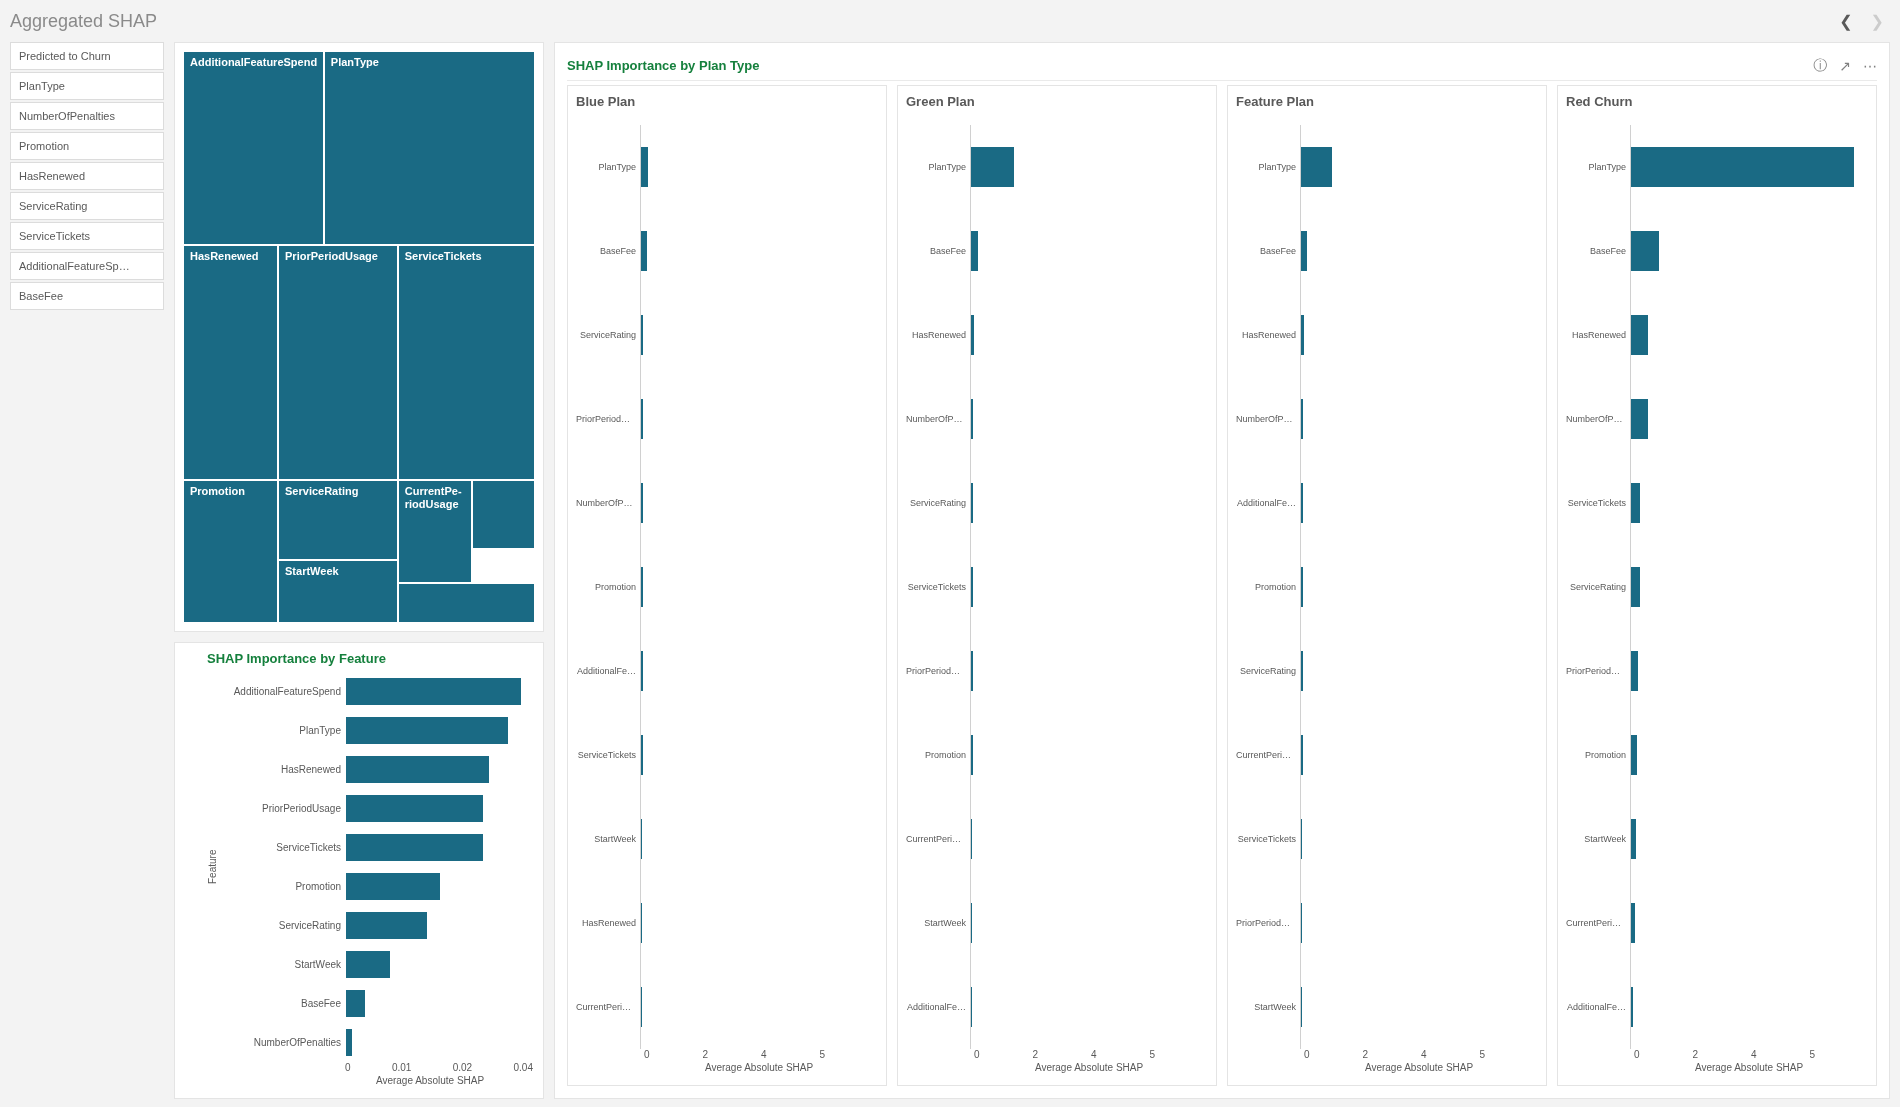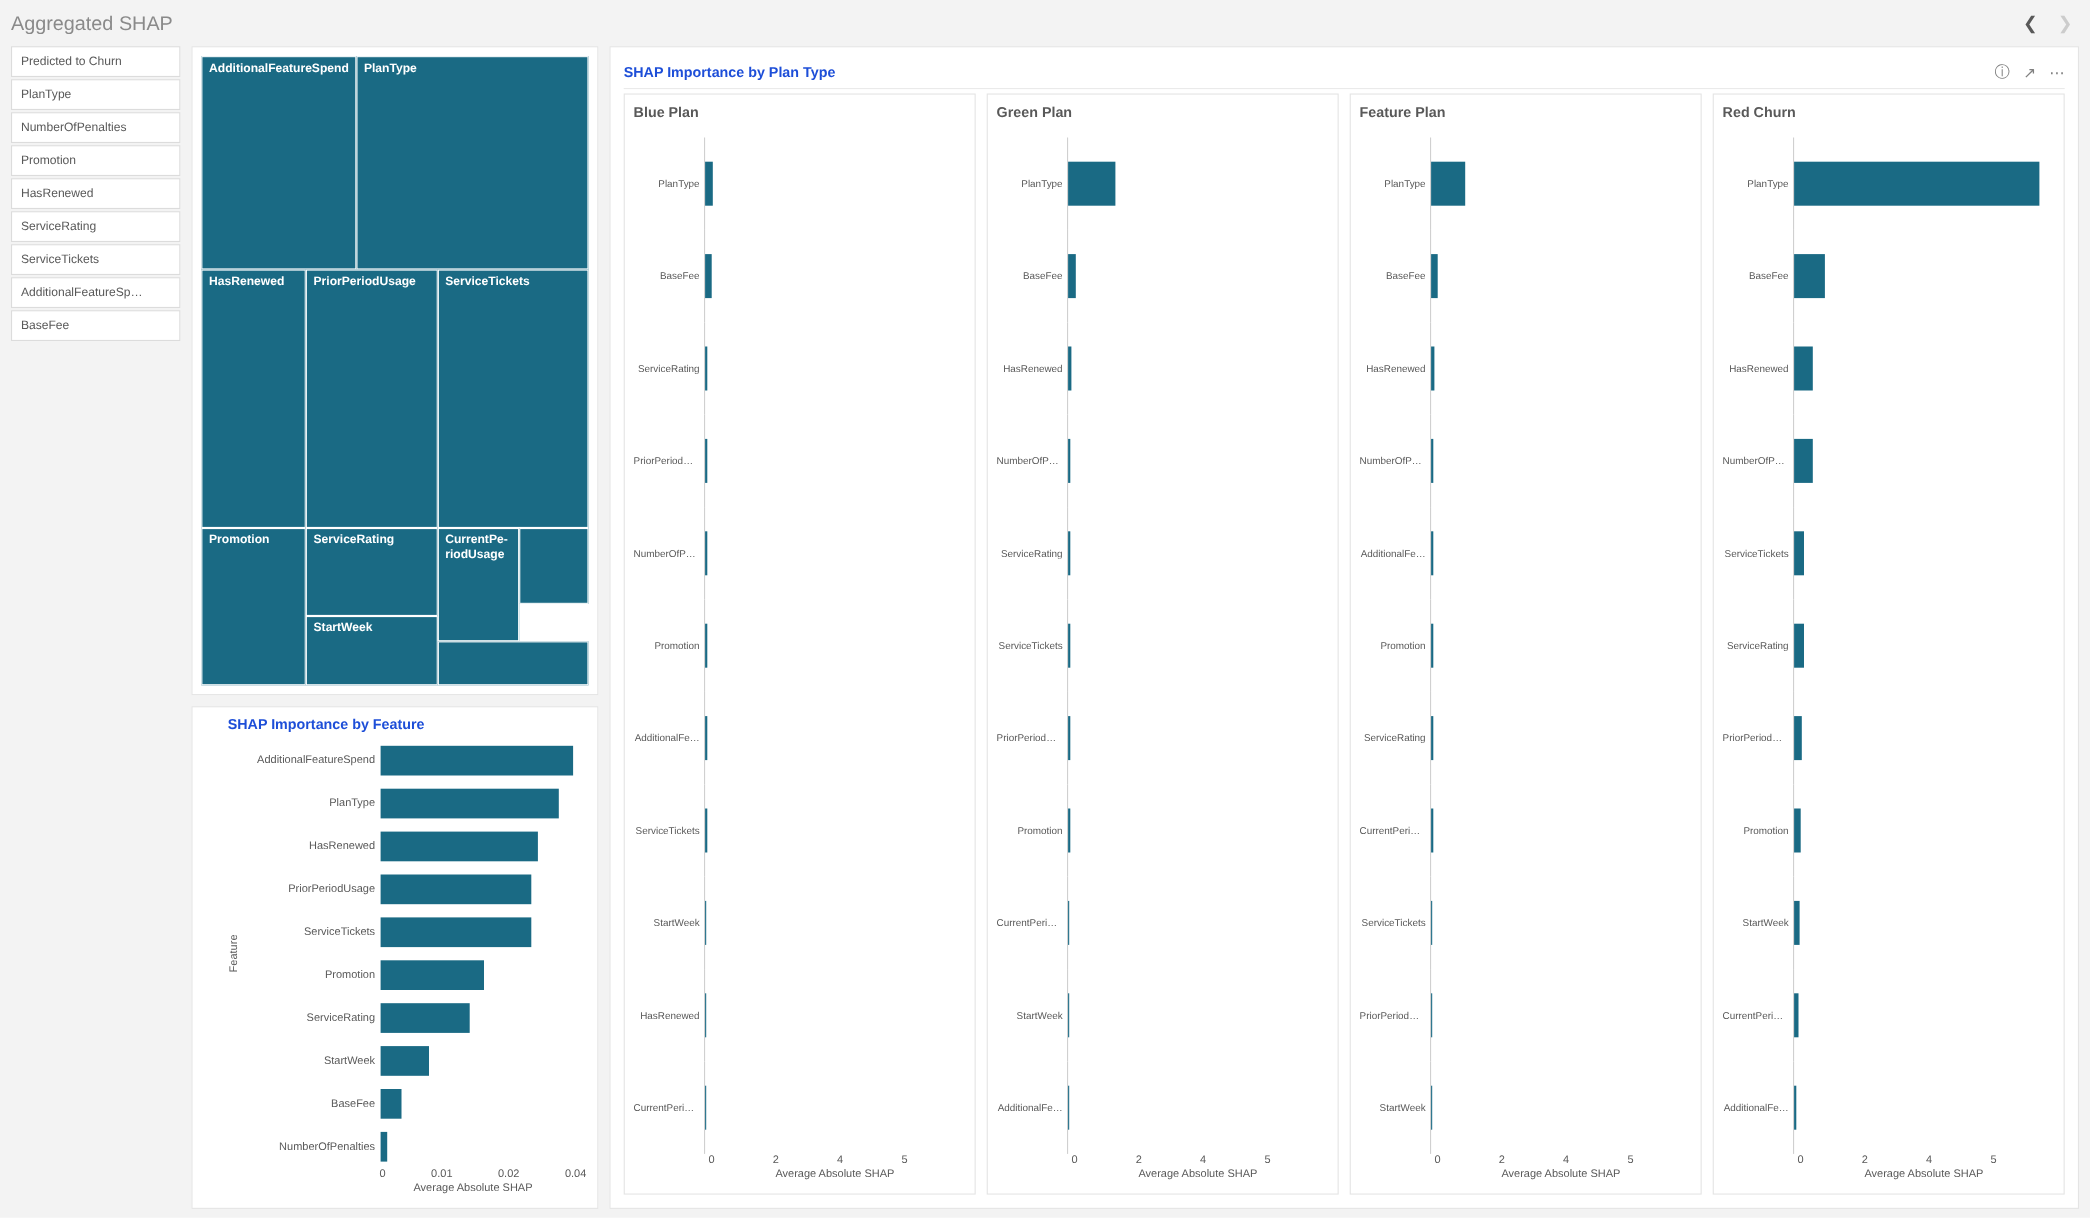--- a/index.html
+++ b/index.html
@@ -48,21 +48,21 @@
 
   .card {
     background: #ffffff;
     border: 1px solid #e4e4e4;
     padding: 8px 10px 12px 10px;
     display: flex;
     flex-direction: column;
     min-height: 0;
   }
   .card.no-title-pad { padding: 8px; }
-  .card-title { font-size: 13px; font-weight: 600; color: #1d4ed8; margin-bottom: 6px; }
+  .card-title { font-size: 13px; font-weight: 600; color: #15803d; margin-bottom: 6px; }
 
   
   .treemap-wrap { flex: 1; position: relative; }
   .tm-cell {
     position: absolute;
     background: #1a6a84;
     color: #ffffff;
     font-size: 11px;
     font-weight: 600;
     padding: 4px 6px;

